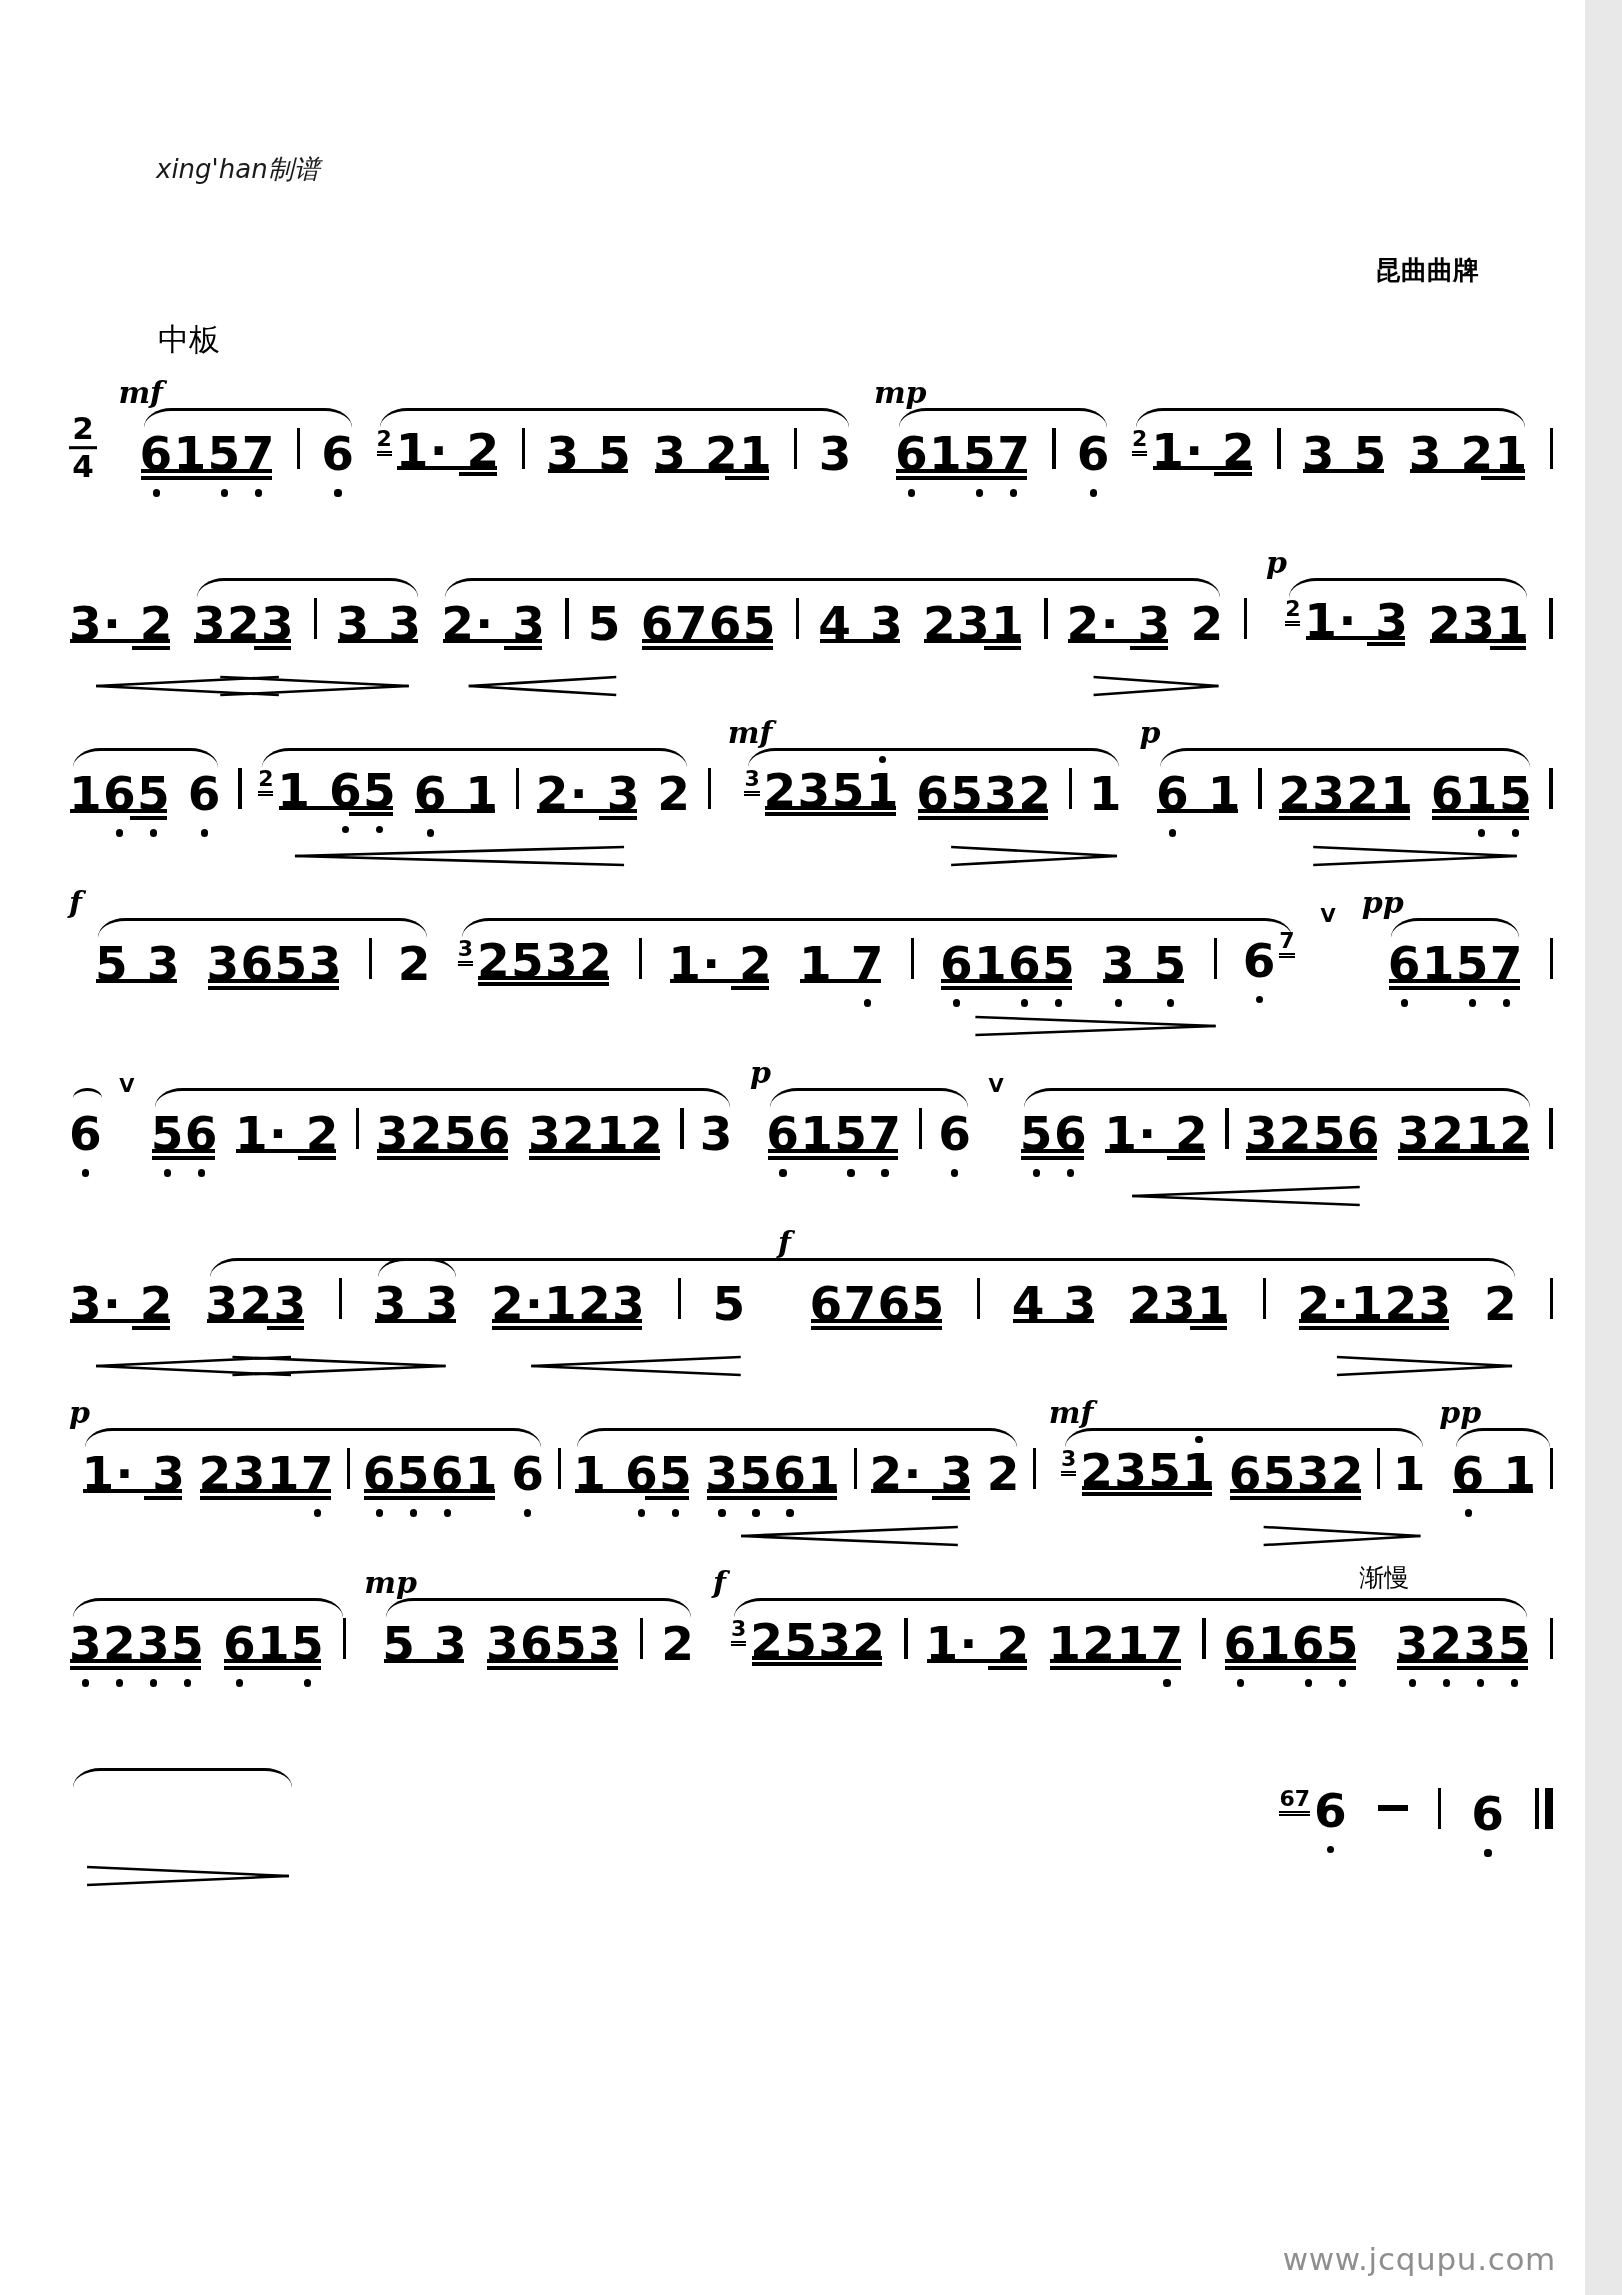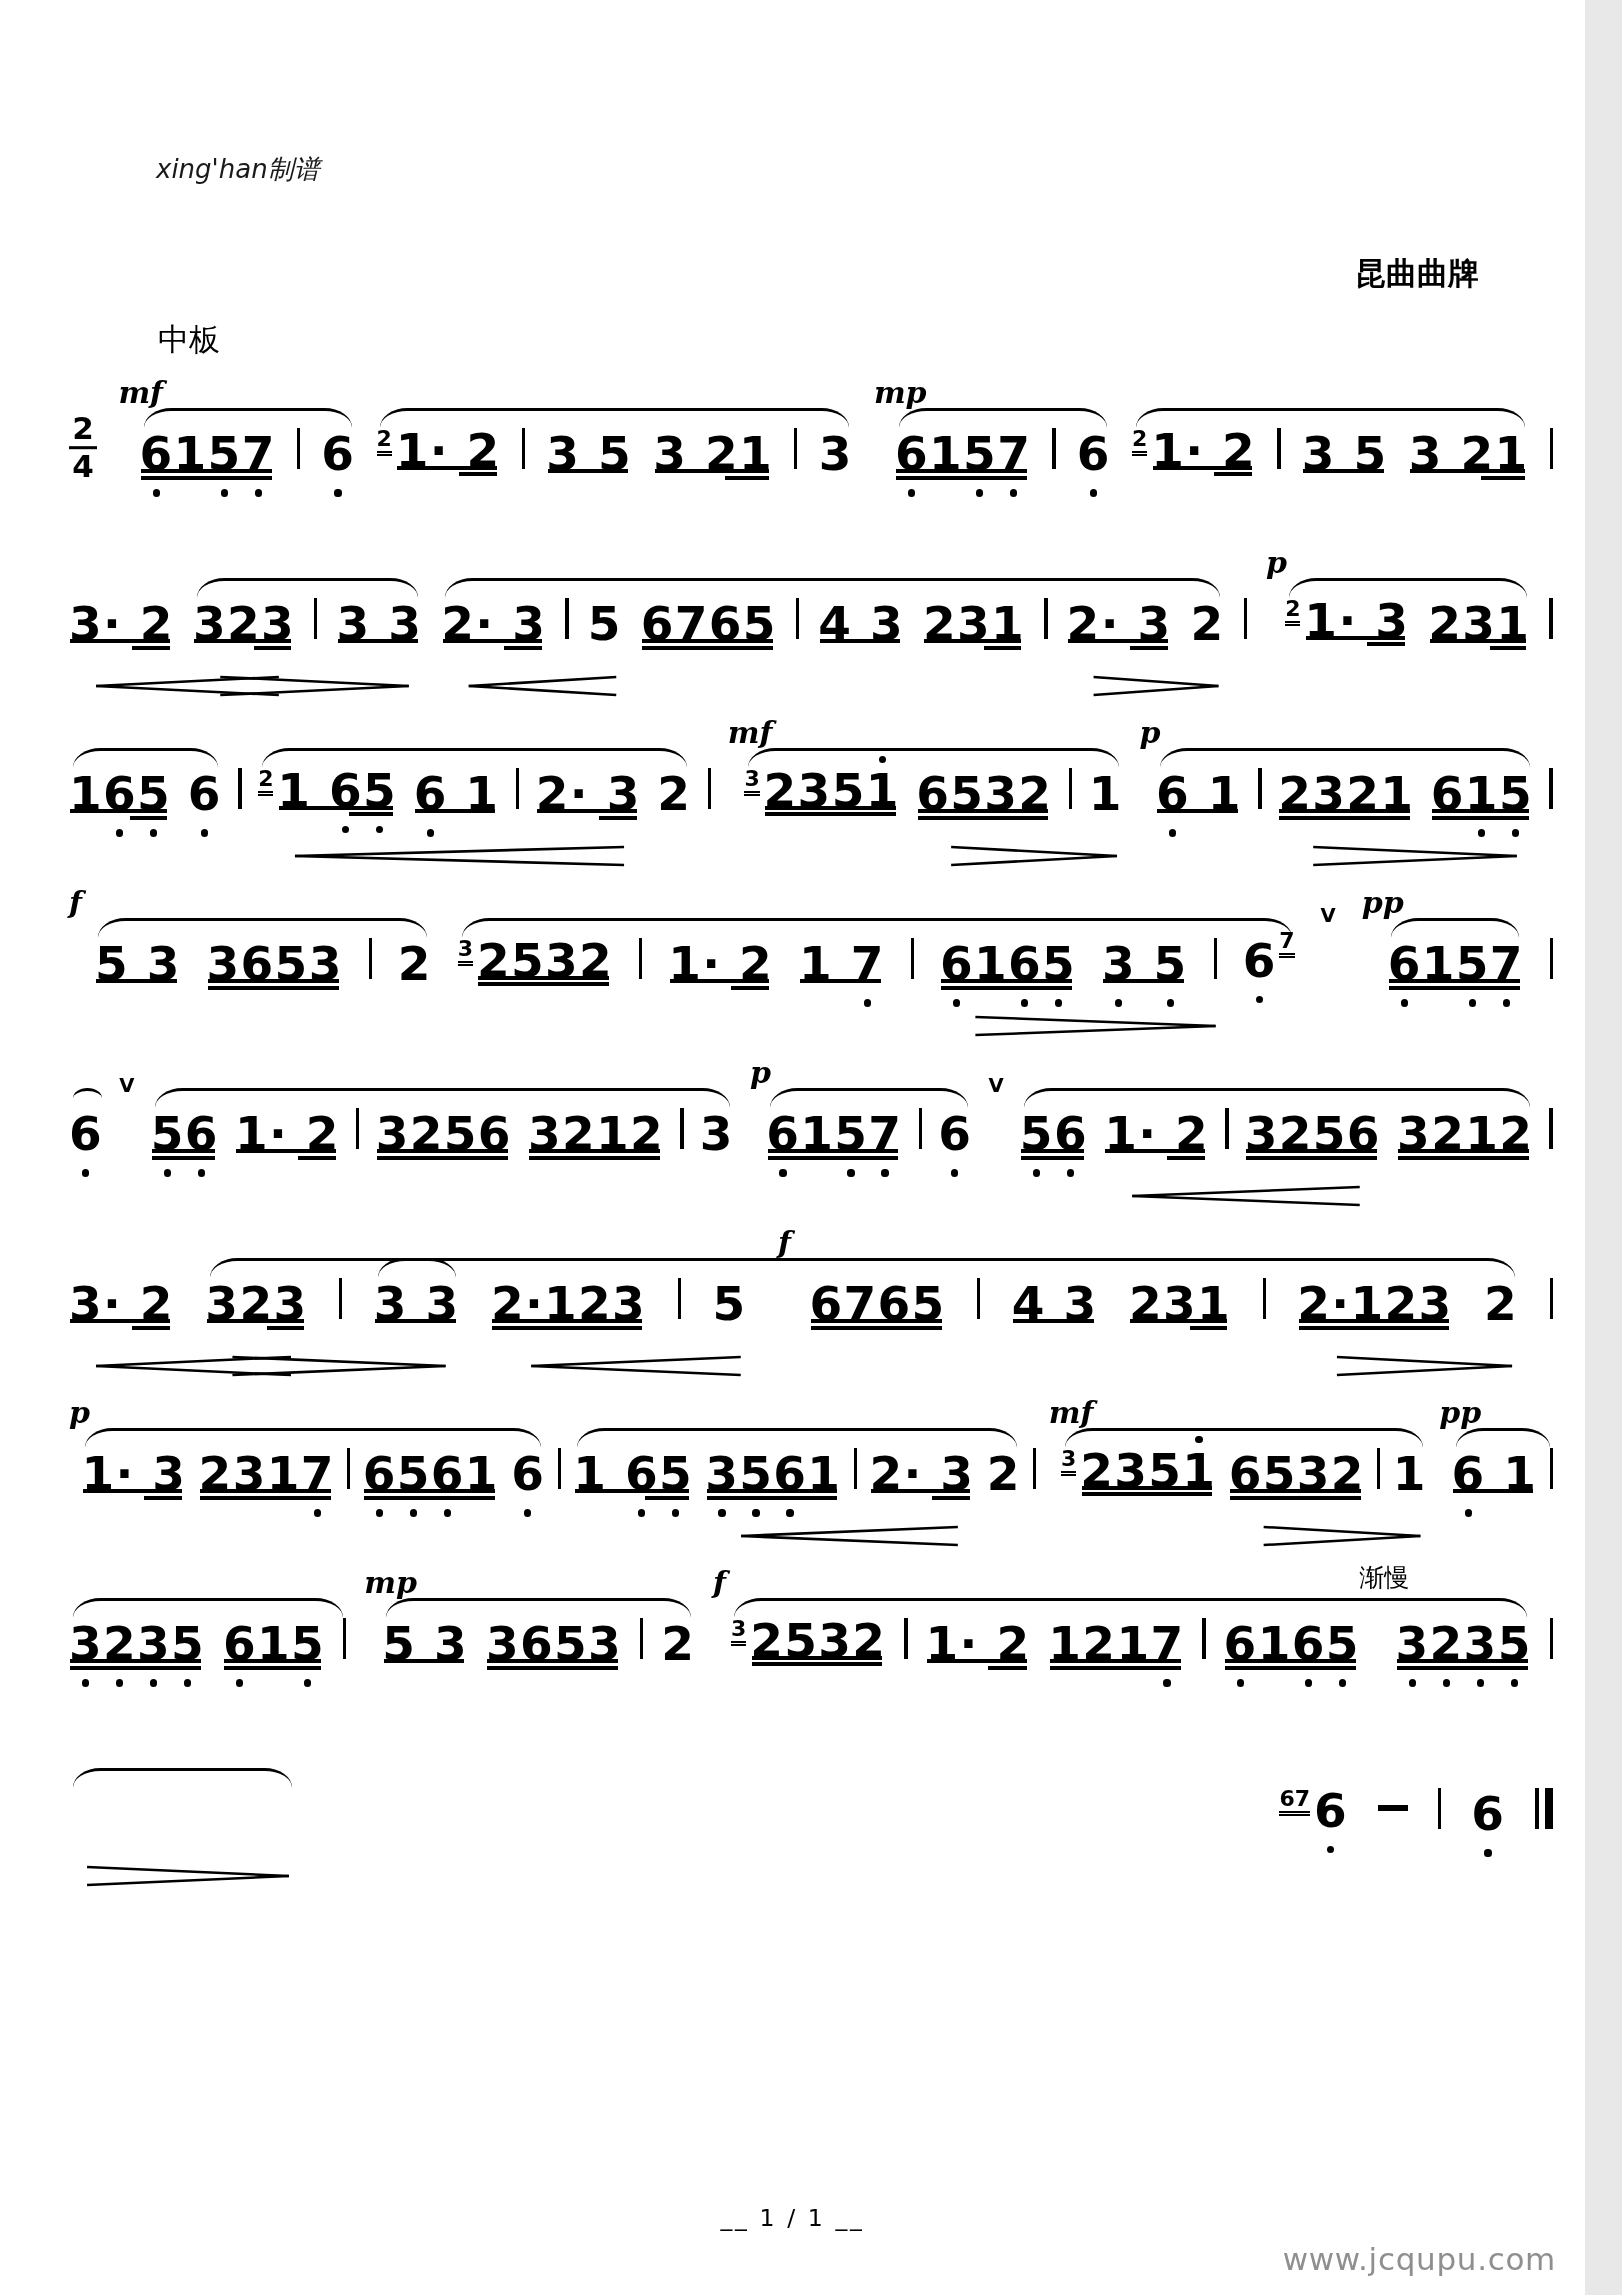--- a/index.html
+++ b/index.html
@@ -4,21 +4,21 @@
 <style>
   html,body{margin:0;padding:0;background:#e8e8e8;}
   .page{
     position:relative;width:1585px;height:2295px;background:#ffffff;
     font-family:"DejaVu Sans",sans-serif;color:#000;overflow:hidden;
   }
   
   .credit{position:absolute;left:156px;top:152px;font-size:26px;font-style:italic;color:#1a1a1a;}
   .title{position:absolute;left:0;right:0;top:77px;text-align:center;
          font-family:"DejaVu Serif",serif;font-weight:700;font-size:80px;letter-spacing:31px;}
-  .subtitle{position:absolute;right:106px;top:253px;font-size:31px;font-family:Liberation Serif, serif;font-weight:700;}
+  .subtitle{position:absolute;right:106px;top:253px;font-size:26px;font-family:Liberation Serif, serif;font-weight:700;}
   .tempoLabel{position:absolute;left:158px;top:319px;font-size:31px;}
   
   .score{position:absolute;left:69px;top:353px;width:1484px;}
   .line{position:relative;height:170px;display:flex;align-items:flex-end;
         justify-content:space-between;padding-bottom:46px;box-sizing:border-box;}
   .line.short{justify-content:flex-end;gap:30px;}
   .tok{flex:0 0 auto;}
   
   .note{position:relative;font-weight:700;font-size:47px;line-height:1;white-space:pre;}
   .dg{position:relative;display:inline-block;letter-spacing:1.3px;}
@@ -338,16 +338,15 @@
           <i class="thick"></i>
         </span>
         <div class="slur" style="left: 3.9px; width: 219px;"></div>
         <svg class="hp" width="204" height="22" style="left: 17px;" viewBox="0 0 311.938 34">
           <line stroke="#000" stroke-width="4" x1="0" y1="3" x2="311.95" y2="17"></line>
           <line stroke="#000" stroke-width="4" x1="0" y1="31" x2="311.95" y2="17"></line>
         </svg>
       </div>
     </div>
 
-  <div class="footPage"><span>__</span> <span>1 / 1</span> <span>__</span></div>
   <div class="footSite">www.jcqupu.com</div>
 </div>
 
 
 </body></html>

